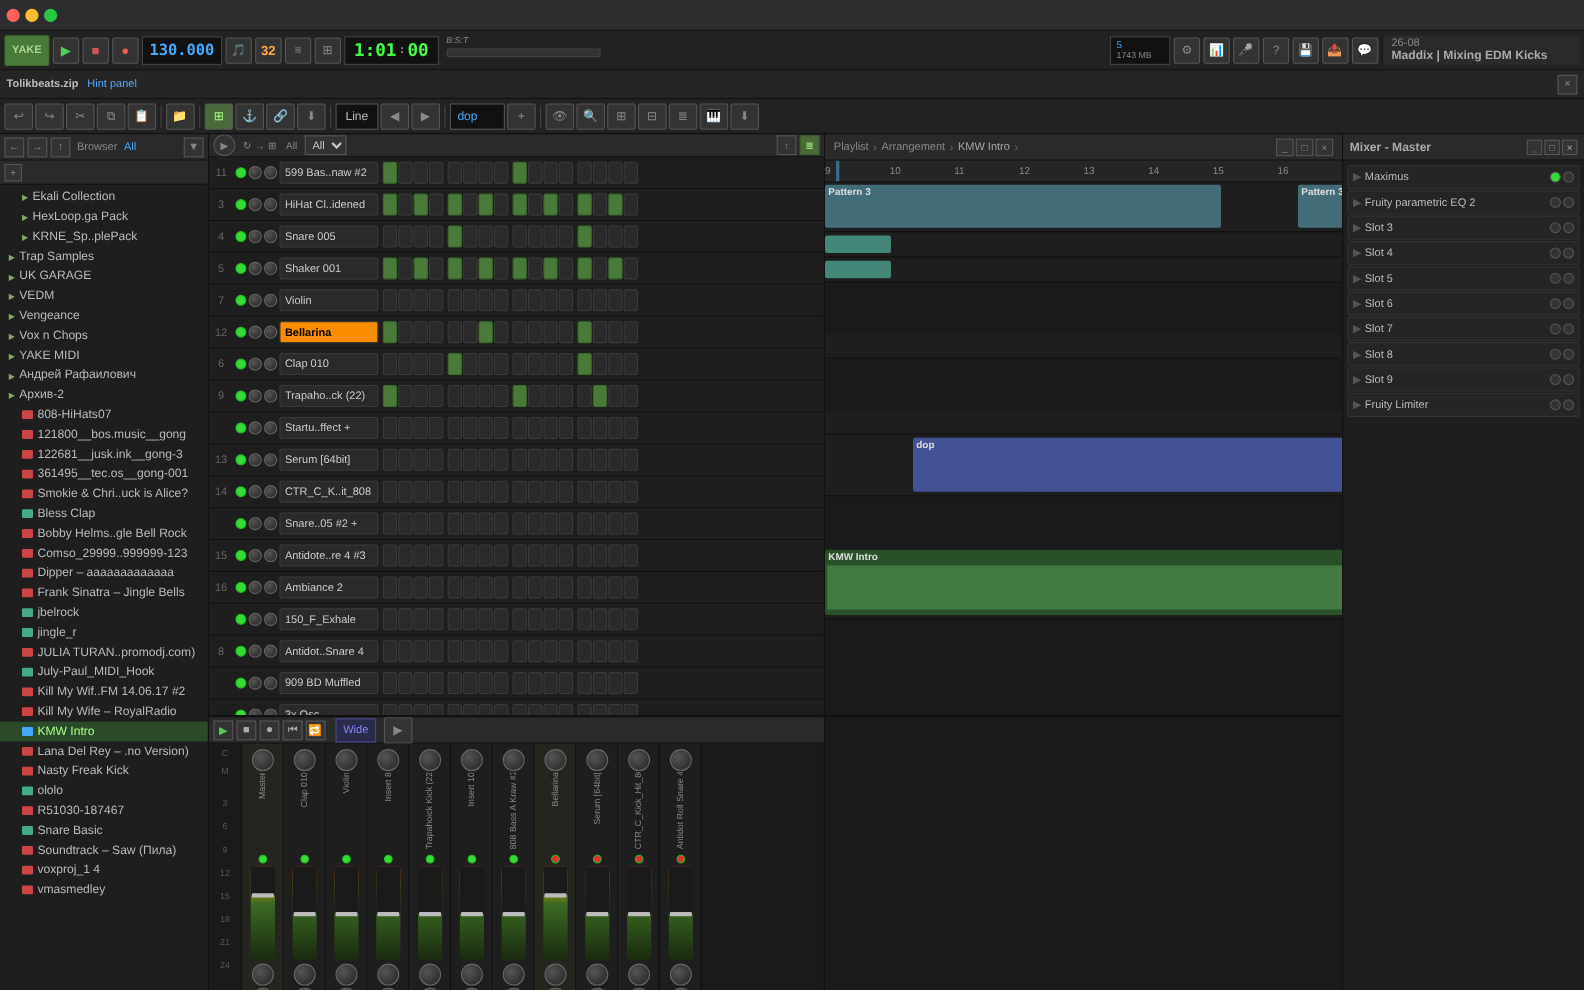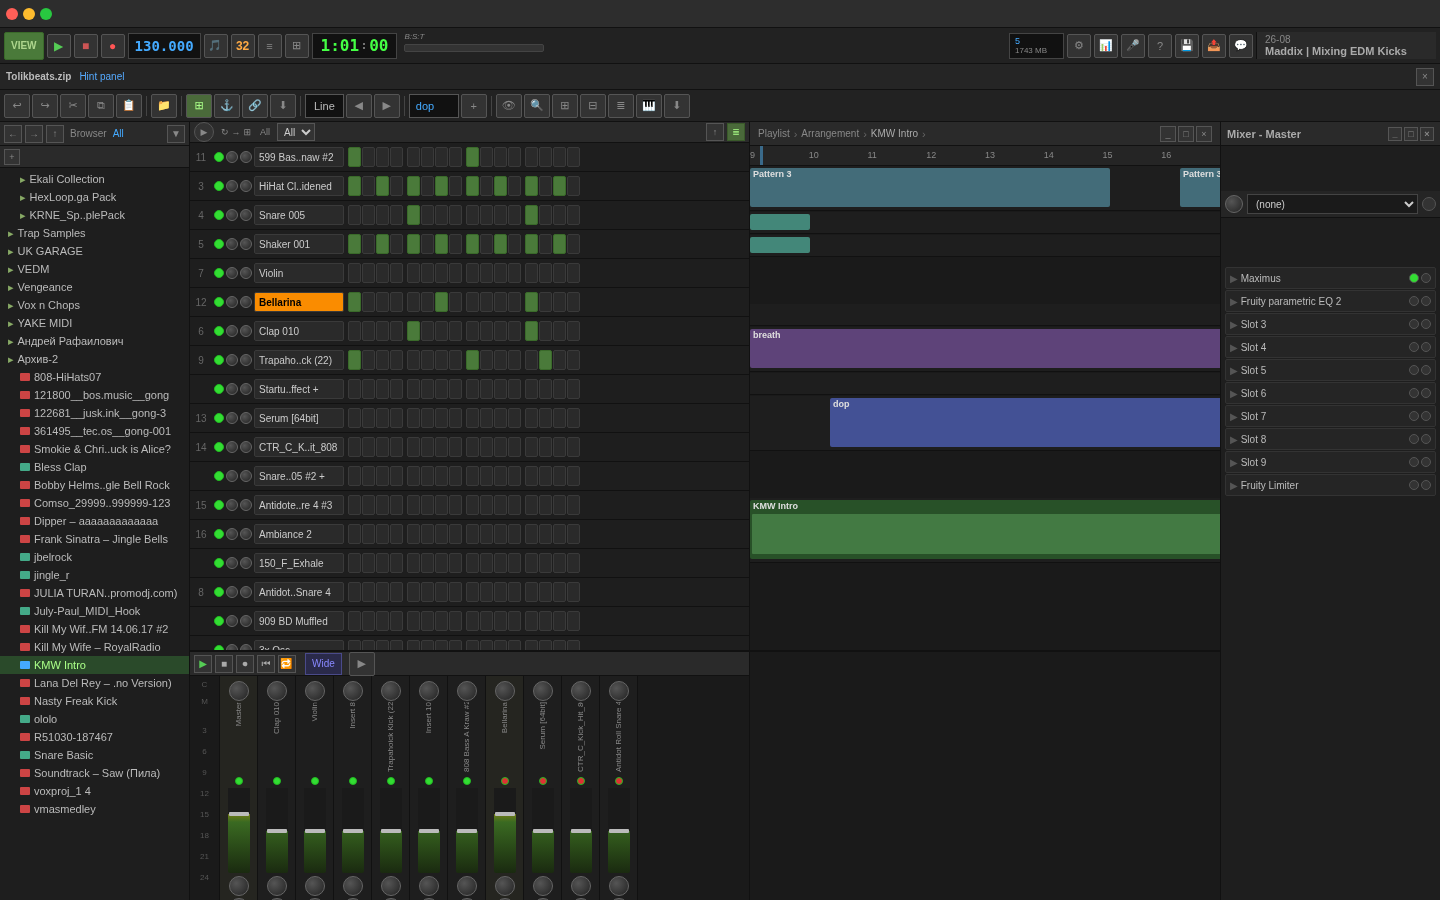--- a/index.html
+++ b/index.html
@@ -363,21 +363,20 @@
       overflow: hidden;
     }
 
     
     .mixer-panel {
       width: 220px;
       background: #1e1e1e;
       border-left: 1px solid #111;
       display: flex;
       flex-direction: column;
-      gap: 45px;
     }
     .mixer-header {
       display: flex;
       align-items: center;
       background: #2a2a2a;
       height: 24px;
       padding: 0 6px;
       border-bottom: 1px solid #111;
       font-size: 11px;
       font-weight: bold;
@@ -543,21 +542,21 @@
 
 <div class="menu-bar">
   <div class="traffic-lights">
     <div class="tl tl-red"></div>
     <div class="tl tl-yellow"></div>
     <div class="tl tl-green"></div>
   </div>
 </div>
 
 <div class="transport-bar">
-  <button class="song-btn">VIEW</button>
+  <button class="song-btn">YAKE</button>
   <div class="transport-btn play">▶</div>
   <div class="transport-btn stop">■</div>
   <div class="transport-btn record">●</div>
   <div class="bpm-display">130.000</div>
   <div class="transport-icon">🎵</div>
   <div class="transport-icon" style="color:#fa4;font-weight:bold;font-size:12px;">32</div>
   <div class="transport-icon">≡</div>
   <div class="transport-icon">⊞</div>
   <div class="time-display">
     <span>1:01</span>
@@ -1332,25 +1331,20 @@
                 <div style="font-size: 9px; color: rgb(255, 255, 255); padding: 1px 3px; font-weight: bold; white-space: nowrap; overflow: hidden;">Pattern 3</div>
               </div>
             </div>
             <div style="position: absolute; top: 46px; left: 0px; right: 0px; height: 22px; border-bottom: 1px solid rgb(17, 17, 17); background: rgb(30, 30, 30);">
               <div style="position: absolute; left: 0px; top: 2px; width: 60px; height: 16px; background: rgb(74, 154, 138); border-radius: 2px; opacity: 0.85; overflow: hidden;"></div>
             </div>
             <div style="position: absolute; top: 69px; left: 0px; right: 0px; height: 22px; border-bottom: 1px solid rgb(17, 17, 17); background: rgb(30, 30, 30);">
               <div style="position: absolute; left: 0px; top: 2px; width: 60px; height: 16px; background: rgb(74, 154, 138); border-radius: 2px; opacity: 0.85; overflow: hidden;"></div>
             </div>
             <div style="position: absolute; top: 138px; left: 0px; right: 0px; height: 22px; border-bottom: 1px solid rgb(17, 17, 17); background: rgb(30, 30, 30);"></div>
-            <div style="position: absolute; top: 161px; left: 0px; right: 0px; height: 45px; border-bottom: 1px solid rgb(17, 17, 17); background: rgb(30, 30, 30);">
-              <div style="position: absolute; left: 0px; top: 2px; width: 500px; height: 39px; background: rgb(106, 74, 138); border-radius: 2px; opacity: 0.85; overflow: hidden;">
-                <div style="font-size: 9px; color: rgb(255, 255, 255); padding: 1px 3px; font-weight: bold; white-space: nowrap; overflow: hidden;">breath</div>
-              </div>
-            </div>
             <div style="position: absolute; top: 207px; left: 0px; right: 0px; height: 22px; border-bottom: 1px solid rgb(17, 17, 17); background: rgb(30, 30, 30);"></div>
             <div style="position: absolute; top: 230px; left: 0px; right: 0px; height: 55px; border-bottom: 1px solid rgb(17, 17, 17); background: rgb(30, 30, 30);">
               <div style="position: absolute; left: 80px; top: 2px; width: 720px; height: 49px; background: rgb(74, 90, 170); border-radius: 2px; opacity: 0.85; overflow: hidden;">
                 <div style="font-size: 9px; color: rgb(255, 255, 255); padding: 1px 3px; font-weight: bold; white-space: nowrap; overflow: hidden;">dop</div>
               </div>
             </div>
             <div style="position: absolute; top: 332px; left: 0px; right: 0px; height: 65px; border-bottom: 1px solid rgb(17, 17, 17); background: rgb(30, 30, 30);">
               <div style="position: absolute; left: 0px; top: 2px; width: 800px; height: 59px; background: rgb(42, 90, 42); border-radius: 2px; opacity: 0.85; overflow: hidden;">
                 <div style="font-size: 9px; color: rgb(255, 255, 255); padding: 1px 3px; font-weight: bold; white-space: nowrap; overflow: hidden;">KMW Intro</div>
                 <div style="height: 40px; background: rgba(150, 255, 150, 0.3); margin: 2px; border-radius: 1px;"></div>
@@ -1537,27 +1531,20 @@
   <div class="mixer-panel">
     <div class="mixer-header">
       <span>Mixer - Master</span>
       <div style="display:flex;gap:2px;margin-left:auto;">
         <div style="width:14px;height:14px;background:#333;border:1px solid #555;display:flex;align-items:center;justify-content:center;font-size:9px;color:#888;cursor:pointer;">_</div>
         <div style="width:14px;height:14px;background:#333;border:1px solid #555;display:flex;align-items:center;justify-content:center;font-size:9px;color:#888;cursor:pointer;">□</div>
         <div style="width:14px;height:14px;background:#333;border:1px solid #555;display:flex;align-items:center;justify-content:center;font-size:9px;color:#888;cursor:pointer;">×</div>
       </div>
     </div>
 
-    <div style="display:flex;align-items:center;padding:3px 4px;background:#252525;border-bottom:1px solid #111;gap:4px;">
-      <div style="width:18px;height:18px;border-radius:50%;background:radial-gradient(circle at 35% 35%,#555,#222);border:1px solid #666;"></div>
-      <select style="flex:1;background:#1a1a1a;color:#ccc;border:1px solid #444;font-size:10px;height:20px;padding:0 4px;">
-        <option>(none)</option>
-      </select>
-      <div style="width:14px;height:14px;border-radius:50%;background:#333;border:1px solid #555;"></div>
-    </div>
 
     <div class="mixer-slots" id="mixer-slots">
     <div class="mixer-slot">
     <span style="color:#555;font-size:10px;margin-right:3px;">▶</span>
     <span class="mixer-slot-name">Maximus</span>
     <div class="slot-enable on"></div>
     <div style="width:10px;height:10px;border-radius:50%;border:1px solid #555;background:#333;margin-left:2px;"></div>
   </div>
         <div class="mixer-slot">
     <span style="color:#555;font-size:10px;margin-right:3px;">▶</span>

